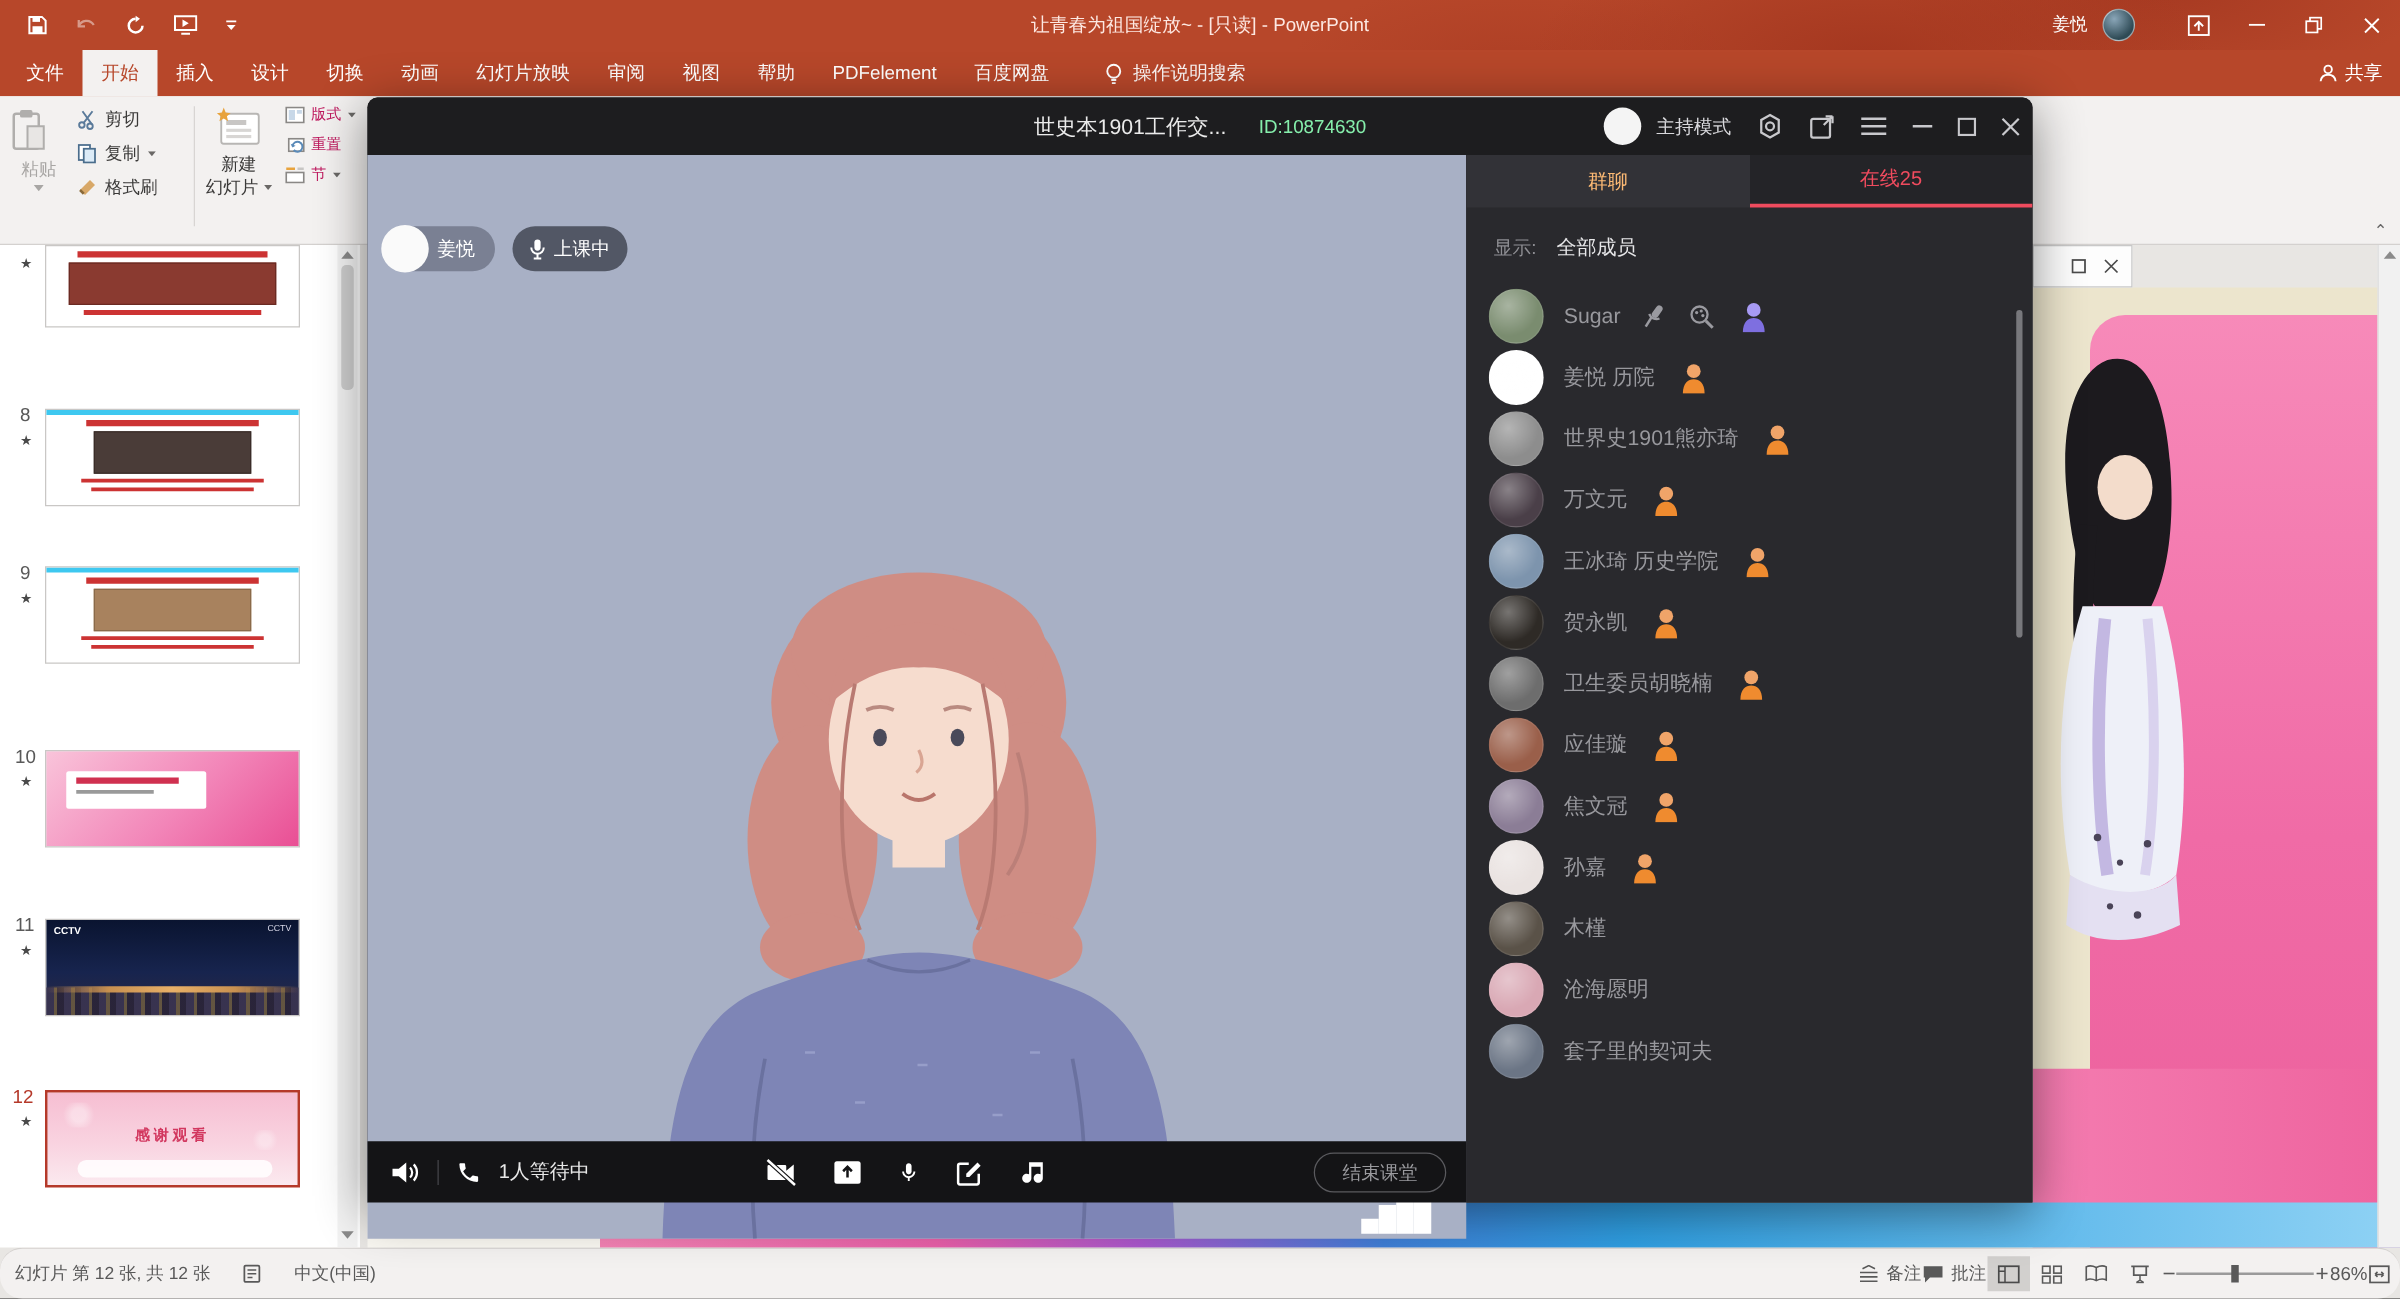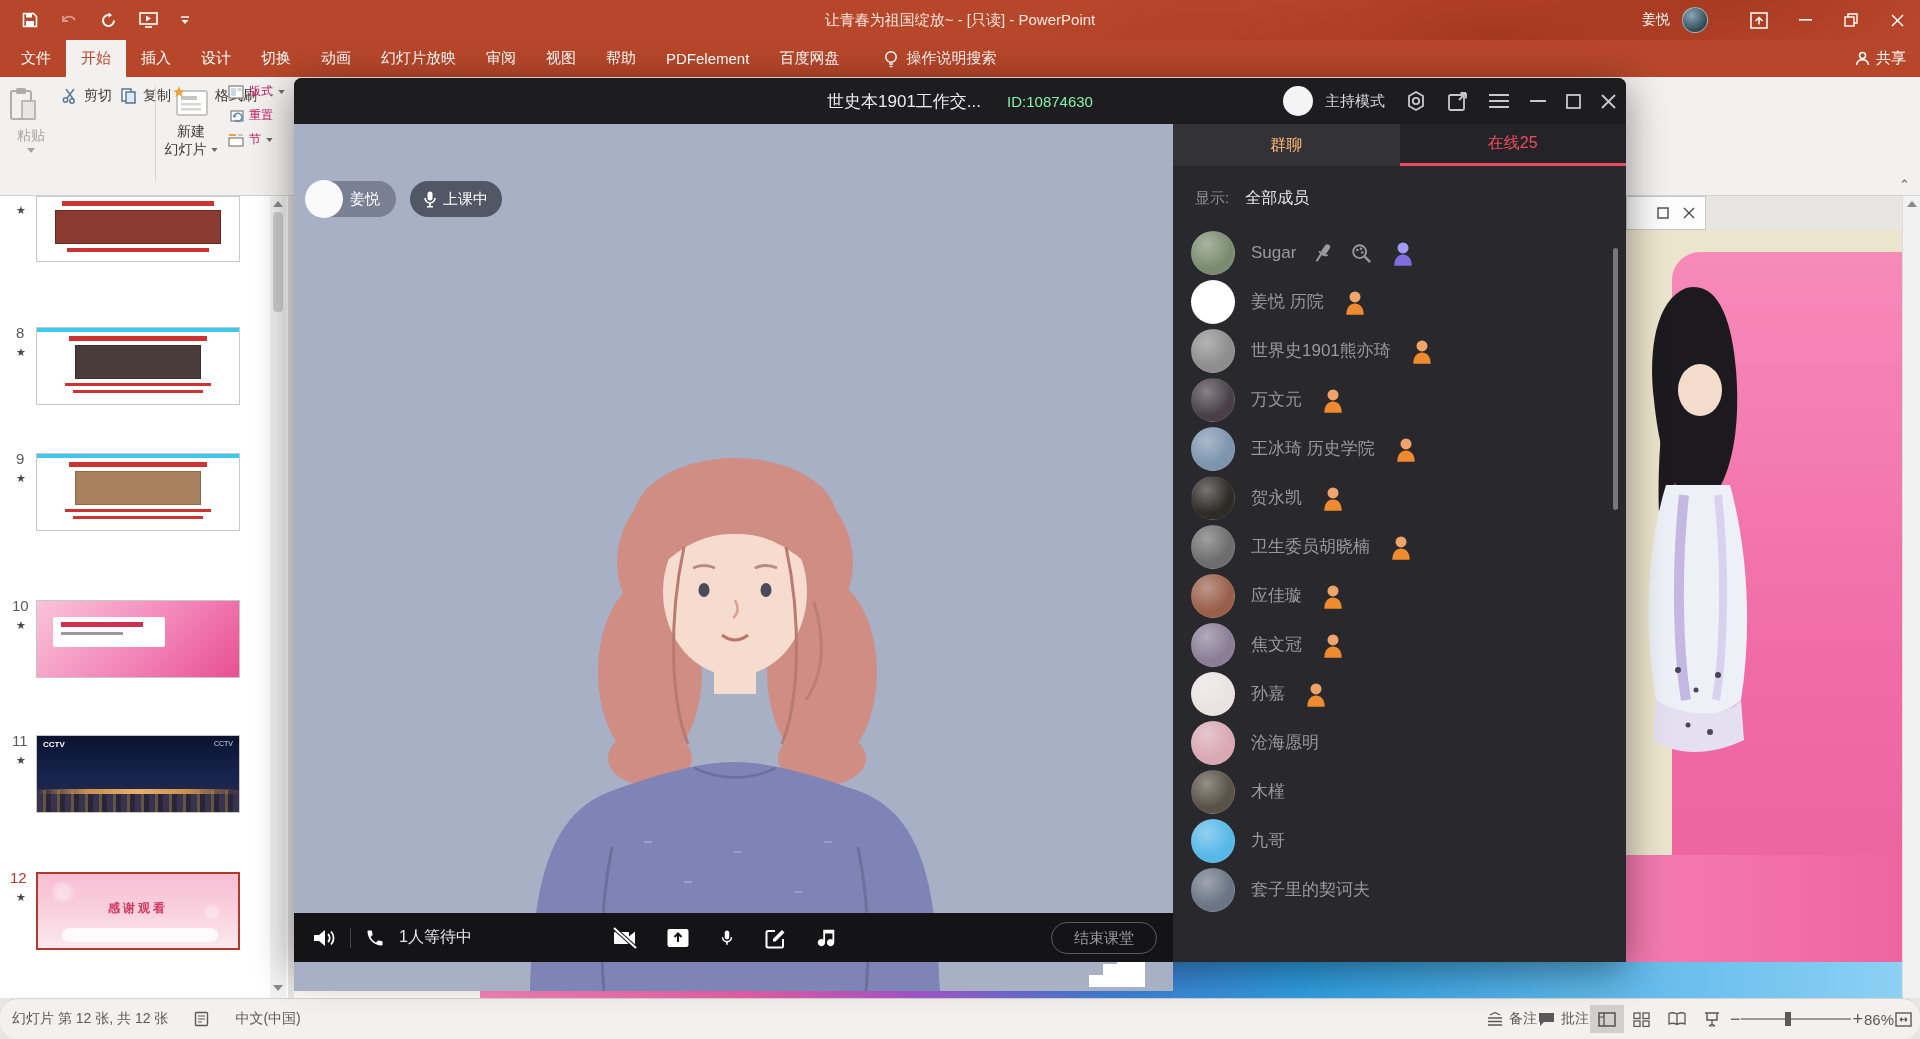--- a/index.html
+++ b/index.html
@@ -28,21 +28,21 @@
   .pp-tab { padding:0 15px; display:flex; align-items:center; font-size:15px; cursor:default; }
   .pp-tab.active { background:#f3f1f0; color:#b7472a; }
   .tellme { display:flex; align-items:center; gap:8px; margin-left:30px; font-size:15px; color:rgba(255,255,255,.95); }
   .share { position:absolute; right:14px; top:0; height:37px; display:flex; align-items:center; gap:6px; font-size:15px;text-align:center; }
 
   
   .pp-ribbon { position:absolute; left:0; top:77px; width:1920px; height:119px; background:#f3f1f0; border-bottom:1px solid #d4d1cf; color:#444; }
   .grp-paste { position:absolute; left:8px; top:8px; width:46px; text-align:center; color:#a8a6a4; }
   .grp-paste .big-ico { margin:2px auto 4px; }
   .grp-paste .lbl { font-size:14px; }
-  .small-btns { position:absolute; left:62px; top:10px; display:flex; flex-direction:row; gap:9px; }
+  .small-btns { position:absolute; left:62px; top:10px; display:flex; flex-direction:column; gap:9px; }
   .sbtn { display:flex; align-items:center; gap:6px; font-size:14px; color:#3b3a39; }
   .vsep { position:absolute; top:8px; width:1px; height:96px; background:#d8d5d3; }
   .grp-newslide { position:absolute; left:163px; top:8px; width:56px; text-align:center; font-size:14px; color:#3b3a39; }
   .mini-col { position:absolute; left:228px; top:6px; display:flex; flex-direction:column; gap:7px; width:70px; overflow:hidden; }
   .mini-item { display:flex; align-items:center; gap:5px; font-size:12px; color:#be185d; white-space:nowrap; }
   .grp-label { position:absolute; top:172px; font-size:13px; color:#6a6866; }
   .launcher { position:absolute; top:173px; }
   .collapse-chev { position:absolute; right:10px; top:100px; color:#666; font-size:13px; }
 
   
@@ -782,32 +782,28 @@
             <span class="mava" style="background: radial-gradient(circle at 35% 30%, rgba(255, 255, 255, 0.35), transparent 60%), rgb(233, 226, 224);"></span>
             <span class="mname">孙嘉</span>
             <span style="margin-left: 4px;">
               <svg viewBox="0 0 24 28" class="badge-svg">
                 <circle cx="12" cy="8.5" r="6" fill="#f0a469"></circle>
                 <path d="M2.5 28 C2.5 19 7 15.5 12 15.5 C17 15.5 21.5 19 21.5 28 Z" fill="#ef8b2f"></path>
               </svg>
             </span>
           </div>
           <div class="mrow">
+            <span class="mava" style="background: radial-gradient(circle at 35% 30%, rgba(255, 255, 255, 0.35), transparent 60%), rgb(90, 82, 72);"></span>
+            <span class="mname">木槿</span>
+          </div>
+          <div class="mrow">
             <span class="mava" style="background: radial-gradient(circle at 35% 30%, rgba(255, 255, 255, 0.35), transparent 60%), rgb(217, 168, 180);"></span>
             <span class="mname">沧海愿明</span>
           </div>
           <div class="mrow">
-            <span class="mava" style="background: radial-gradient(circle at 35% 30%, rgba(255, 255, 255, 0.35), transparent 60%), rgb(90, 82, 72);"></span>
-            <span class="mname">木槿</span>
-          </div>
-          <div class="mrow">
-            <span class="mava" style="background: radial-gradient(circle at 35% 30%, rgba(255, 255, 255, 0.35), transparent 60%), rgb(87, 184, 232);"></span>
-            <span class="mname">九哥</span>
-          </div>
-          <div class="mrow">
             <span class="mava" style="background: radial-gradient(circle at 35% 30%, rgba(255, 255, 255, 0.35), transparent 60%), rgb(107, 117, 133);"></span>
             <span class="mname">套子里的契诃夫</span>
           </div>
         </div>
       <div class="pan-scroll"></div>
     </div>
   </div>
 
 </div>
 

